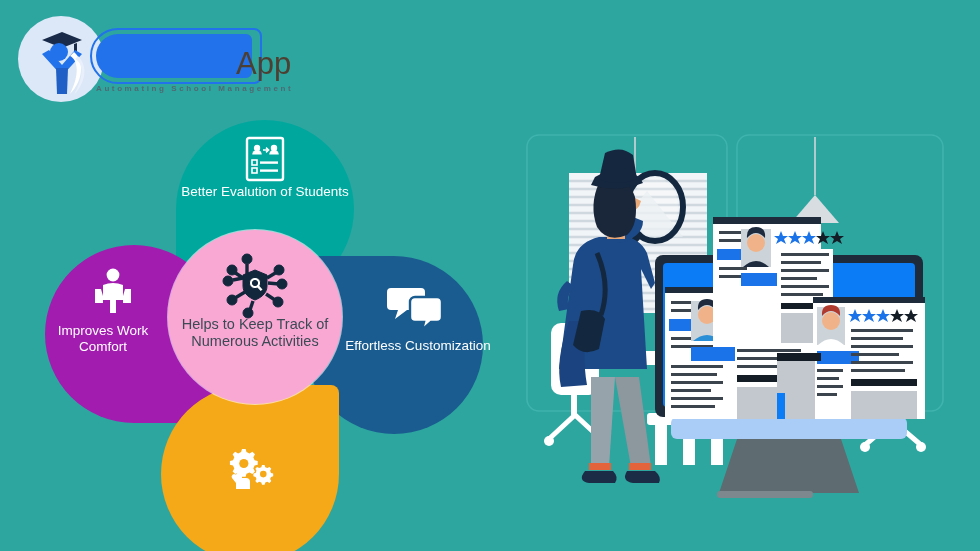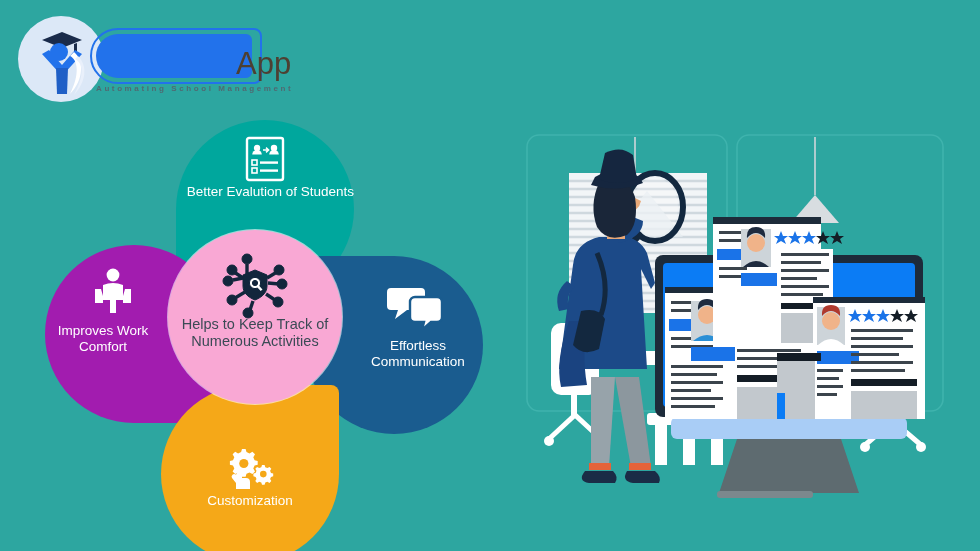--- a/index.html
+++ b/index.html
@@ -131,21 +131,21 @@
   #petal-top    { left: 131px; top: 0px;   background: #00a79d;
                   border-radius: 50% 50% 50% 8px; }
   #petal-left   { left: 0px;   top: 125px; background: #a21caf;
                   border-radius: 50% 50% 8px 50%; }
   #petal-right  { left: 260px; top: 136px; background: #1a5c8f;
                   border-radius: 8px 50% 50% 50%; }
   #petal-bottom { left: 116px; top: 265px; background: #f5a818;
                   border-radius: 50% 8px 50% 50%; }
 
   #petal-top .picon    { top: 16px; }
-  #petal-top .plabel   { top: 64px; text-align: right; }
+  #petal-top .plabel   { top: 64px; }
   #petal-left .picon   { top: 22px; left: 38%; }
   #petal-left .plabel  { top: 78px; left: -12px; width: 140px; }
   #petal-right .picon  { top: 28px; left: 62%; }
   #petal-right .plabel { top: 82px; left: 38px; width: 150px; }
   #petal-bottom .picon { top: 62px; }
   #petal-bottom .plabel{ top: 108px; }
 
   #hub {
     position: absolute;
     left: 123px;
@@ -240,34 +240,33 @@
         <rect x="23" y="30" width="6" height="16" fill="#ffffff"></rect>
       </svg>
       <div class="plabel">Improves Work Comfort</div>
     </div>
 
     <div class="petal" id="petal-right">
       <svg class="picon" width="56" height="46" viewBox="0 0 56 46">
         <path d="M4 4 h30 a4 4 0 0 1 4 4 v14 a4 4 0 0 1 -4 4 h-14 l-12 9 l3 -9 h-7 a4 4 0 0 1 -4 -4 v-14 a4 4 0 0 1 4 -4 z" fill="#ffffff"></path>
         <path d="M28 13 h22 a5 5 0 0 1 5 5 v15 a5 5 0 0 1 -5 5 h-6 l-9 8 l2 -8 h-9 a5 5 0 0 1 -5 -5 v-15 a5 5 0 0 1 5 -5 z" fill="#ffffff" stroke="#1a5c8f" stroke-width="2.4"></path>
       </svg>
-      <div class="plabel">Effortless Communication</div>
+      <div class="plabel">Effortless Customization</div>
     </div>
 
     <div class="petal" id="petal-bottom">
       <svg class="picon" width="50" height="48" viewBox="0 0 50 48">
         <g fill="#ffffff">
           <path d="M17 2 l3.6 0 l0.9 3.1 l3 1.3 l2.9-1.7 l2.6 2.6 l-1.7 2.9 l1.3 3 l3.1 0.9 l0 3.6 l-3.1 0.9 l-1.3 3 l1.7 2.9 l-2.6 2.6 l-2.9-1.7 l-3 1.3 l-0.9 3.1 l-3.6 0 l-0.9-3.1 l-3-1.3 l-2.9 1.7 l-2.6-2.6 l1.7-2.9 l-1.3-3 l-3.1-0.9 l0-3.6 l3.1-0.9 l1.3-3 l-1.7-2.9 l2.6-2.6 l2.9 1.7 l3-1.3 z"></path>
           <circle cx="18.8" cy="16.5" r="4.6" fill="#f5a818"></circle>
           <path d="M37 18 l2.6 0 l0.7 2.2 l2.1 0.9 l2.1-1.2 l1.8 1.8 l-1.2 2.1 l0.9 2.1 l2.2 0.7 l0 2.6 l-2.2 0.7 l-0.9 2.1 l1.2 2.1 l-1.8 1.8 l-2.1-1.2 l-2.1 0.9 l-0.7 2.2 l-2.6 0 l-0.7-2.2 l-2.1-0.9 l-2.1 1.2 l-1.8-1.8 l1.2-2.1 l-0.9-2.1 l-2.2-0.7 l0-2.6 l2.2-0.7 l0.9-2.1 l-1.2-2.1 l1.8-1.8 l2.1 1.2 l2.1-0.9 z"></path>
           <circle cx="38.3" cy="27.1" r="3.3" fill="#f5a818"></circle>
           <path d="M14 22 a3 3 0 0 1 3 3 l0 6 l4 0 a4 4 0 0 1 4 4 l0 7 l-14 0 l0-6 l-4-5 a2.6 2.6 0 0 1 3.8-3.4 l0.2 0.2 z"></path>
         </g>
       </svg>
-      <div class="plabel">Customization</div>
     </div>
 
     <div id="hub">
       <svg class="hub-icon" width="86" height="72" viewBox="0 0 86 72">
         <g fill="#12263c" stroke="#12263c">
 
           <path d="M43 20 l12 5 l0 11 c0 8 -7 12 -12 14 c-5 -2 -12 -6 -12 -14 l0 -11 z" fill="#12263c"></path>
           <circle cx="43" cy="33" r="5.6" fill="#ffffff"></circle>
           <circle cx="43" cy="33" r="2.6" fill="#12263c"></circle>
           <path d="M45.4 35.6 l4.2 4.6" stroke="#ffffff" stroke-width="2.4" fill="none"></path>

